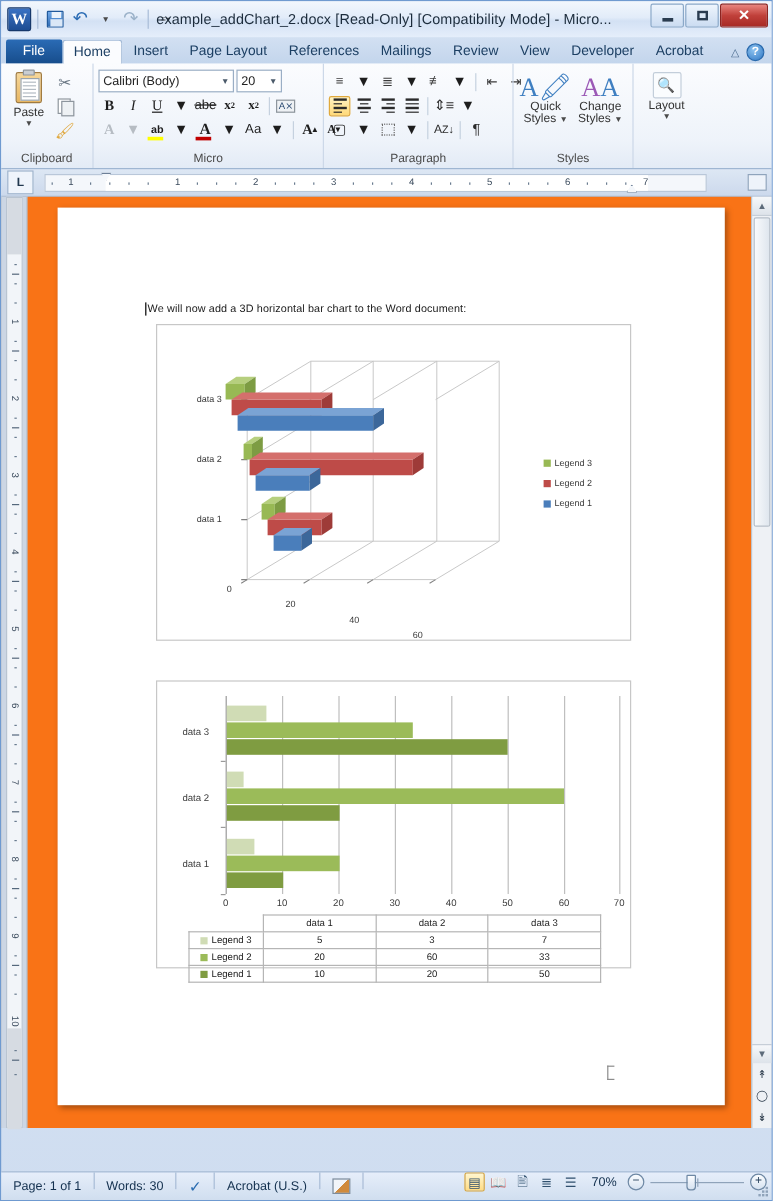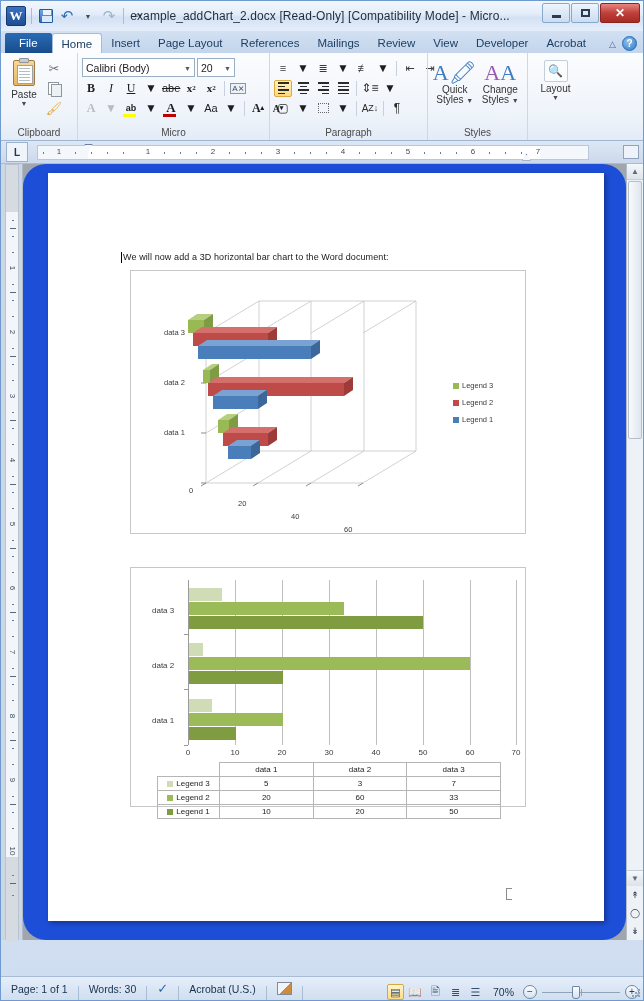--- a/index.html
+++ b/index.html
@@ -146,21 +146,21 @@
   
   .work{position:relative;height:776px;display:flex;background:#9fa6ae;}
   .vruler{width:22px;background:#ccd6e4;position:relative;border-right:1px solid #b0bcca;}
   .vrin{position:absolute;left:4px;top:0;width:14px;height:100%;background:#f2f5f9;border:1px solid #b9c4d1;}
   .vrin .vnum{position:absolute;left:2px;font-size:8px;color:#3c4c5e;
     writing-mode:vertical-rl;transform:translateY(-50%);}
   .vrin .vdot{position:absolute;left:6px;width:2px;height:1px;background:#6a7c90;}
   .vrin .vtick{position:absolute;left:4px;width:6px;height:1px;background:#55687c;}
   .vrin .vgrey{position:absolute;left:0;right:0;background:#d6dbe2;}
 
-  .canvas{flex:1;position:relative;background:#1d4ed8;overflow:hidden;border-radius:23px;}
+  .canvas{flex:1;position:relative;background:#f97316;overflow:hidden;}
   .page{position:absolute;left:25px;top:9px;width:556px;height:748px;background:#fff;
     box-shadow:2px 2px 5px rgba(0,0,0,.35);}
 
   .doctext{position:absolute;font-size:9px;color:#1a1a1a;white-space:nowrap;
     font-family:"Liberation Sans",sans-serif;letter-spacing:.1px;}
   .caret{position:absolute;width:1px;background:#000;}
 
   .chartbox{position:absolute;border:1px solid #c7c7c7;background:#fff;}
 
   
@@ -190,21 +190,21 @@
     border-bottom:1px solid #c6ced7;}
   .strack{flex:1;background:#eef1f5;}
   .sthumb{position:absolute;left:1px;right:1px;top:17px;height:258px;
     background:linear-gradient(to right,#f8fafc,#dfe6ee);border:1px solid #b6bfc9;border-radius:2px;}
   .navbtns{display:flex;flex-direction:column;}
   .navb{height:18px;display:flex;align-items:center;justify-content:center;font-size:9px;color:#2b3a4a;}
 
   
   .status{position:absolute;bottom:0;left:0;right:0;height:24px;
     background:linear-gradient(to bottom,#e6eefa,#d0deef);
-    border-top:1px solid #a9bcd6;display:flex;align-items:flex-end;font-size:10.5px;color:#14314f;}
+    border-top:1px solid #a9bcd6;display:flex;align-items:flex-start;font-size:10.5px;color:#14314f;}
   .sitem{padding:0 10px;height:100%;display:flex;align-items:center;gap:4px;}
   .sdiv{width:1px;height:14px;background:#a9bcd6;}
   .langbox{width:15px;height:13px;border:1px solid #7d8c9c;background:#fff;position:relative;}
   .vbtns{display:flex;align-items:center;gap:3px;margin-left:auto;padding-right:4px;}
   .vb{width:17px;height:16px;display:flex;align-items:center;justify-content:center;font-size:11px;color:#30506e;}
   .vb.sel{background:linear-gradient(to bottom,#fff6cf,#ffdc84);border:1px solid #d7a63f;border-radius:2px;}
   .zoomtxt{font-size:10.5px;color:#14314f;padding:0 6px;}
   .zslider{display:flex;align-items:center;gap:0;}
   .zcirc{width:14px;height:14px;border-radius:50%;border:1px solid #6e88a4;
     background:linear-gradient(to bottom,#fbfdff,#d6e2f0);display:flex;align-items:center;

